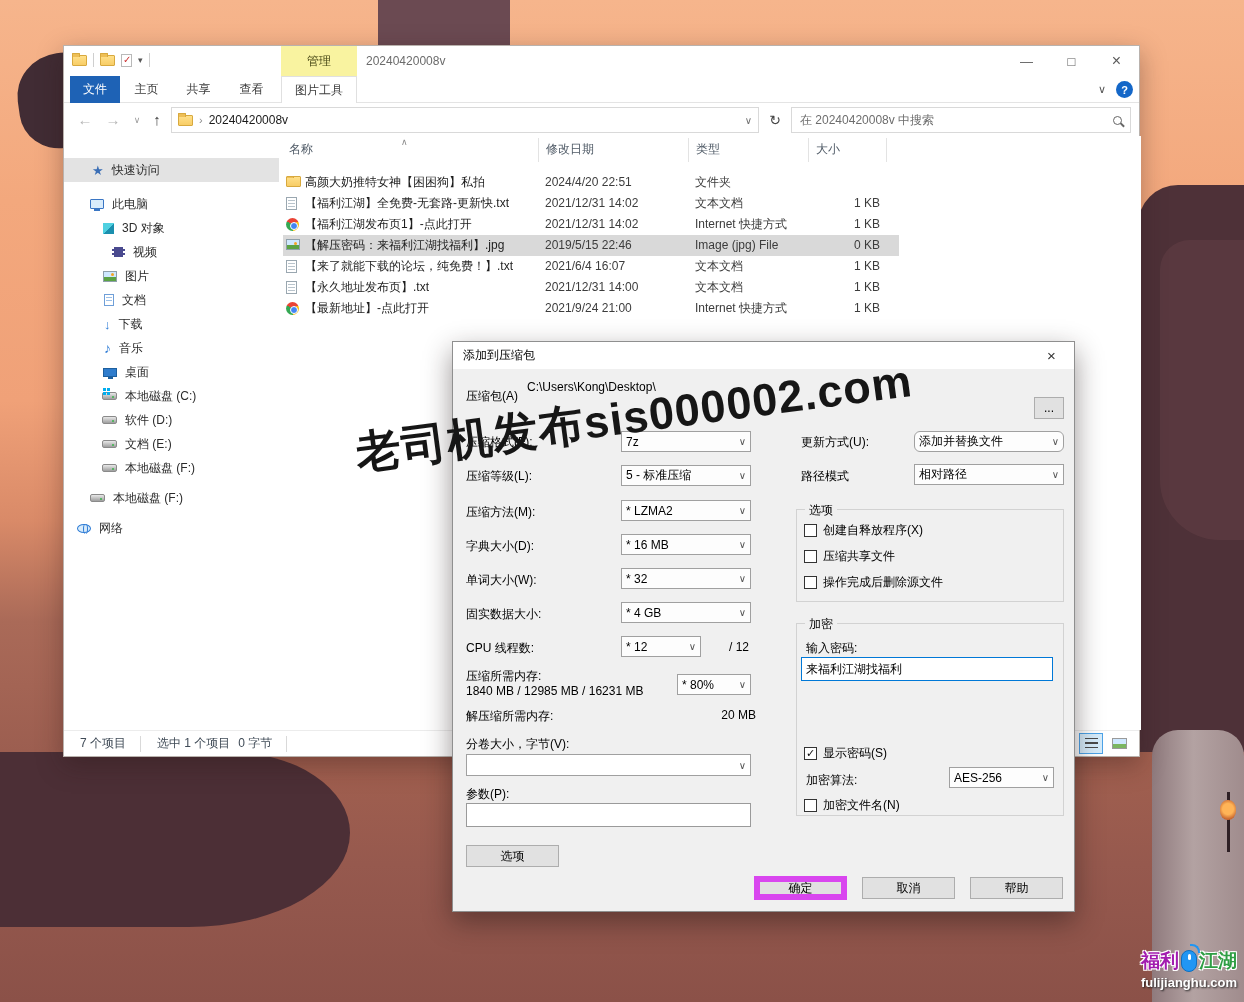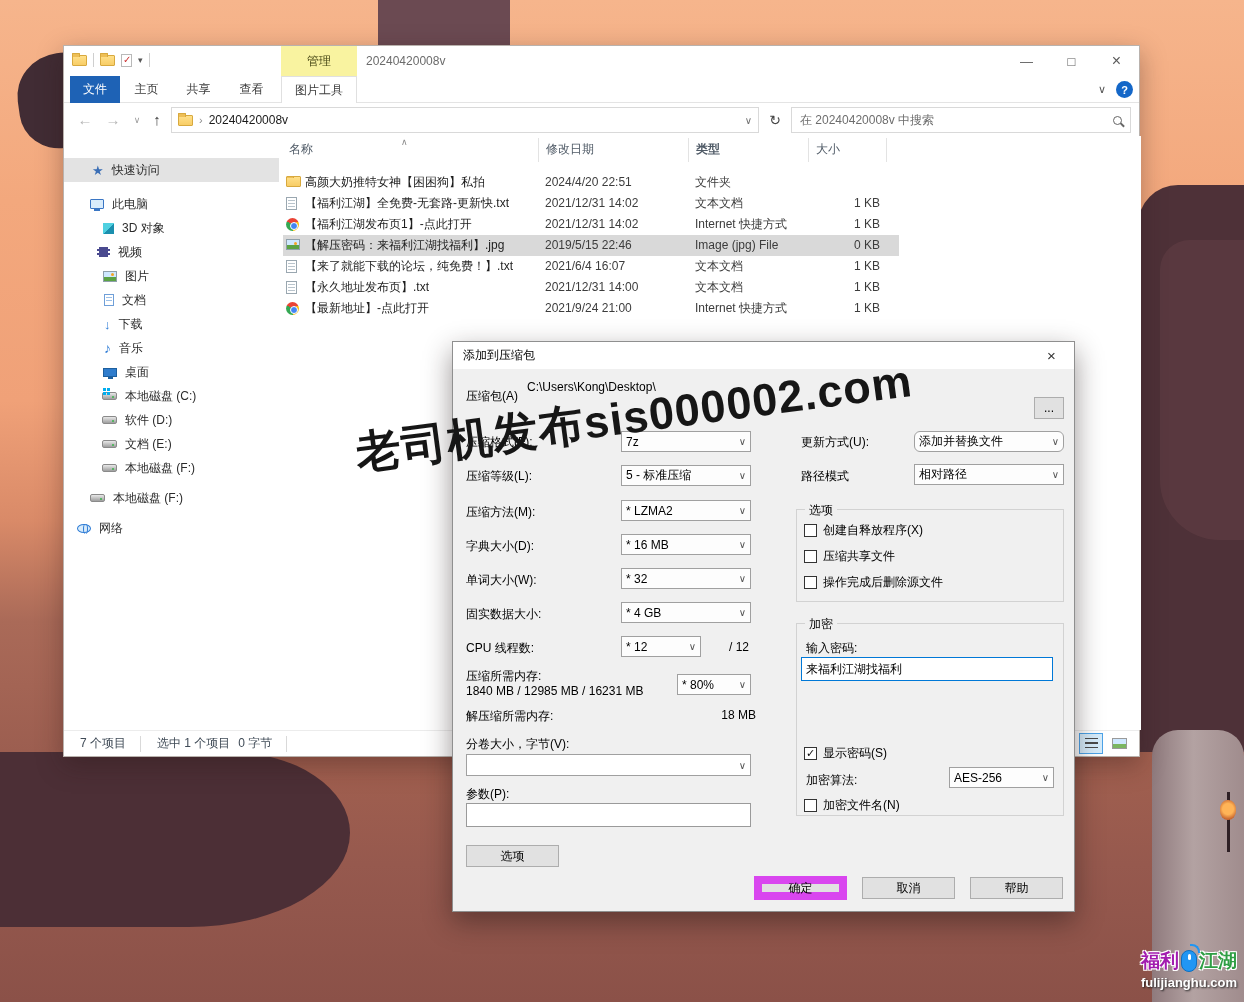--- a/index.html
+++ b/index.html
@@ -111,21 +111,21 @@
   .dlg-titlebar { position:absolute; left:0; top:0; width:100%; height:27px; background:#fff; }
   .dlg-title { position:absolute; left:10px; top:0; line-height:27px; color:#000; }
   .dlg-close { position:absolute; right:0; top:0; width:45px; height:27px; text-align:center; line-height:27px; font-size:15px; color:#333; }
   .dlg-label { position:absolute; color:#000; white-space:nowrap; }
   .combo { position:absolute; height:21px; background:#fdfdfd; border:1px solid #a0a0a0; display:flex; align-items:center; padding:0 4px; color:#000; }
   .combo .dd { margin-left:auto; color:#555; font-size:10px; }
   .textinput { position:absolute; background:#fff; border:1px solid #9a9a9a; font-family:inherit; font-size:12px; padding:0 4px; color:#000; outline:none; }
   .archive-combo { left:73px; top:55px; width:490px; height:22px; background:#fff; border:1px solid #8a8a8a; display:flex; align-items:center; padding:0 4px; }
   .archive-combo input { border:none; outline:none; flex:1; font:inherit; }
   .btn { position:absolute; background:#e1e1e1; border:1px solid #adadad; text-align:center; color:#000; font-size:12px; display:flex; align-items:center; justify-content:center; }
-  .btn-default { border:8px solid #d946ef; }
+  .btn-default { border:6px solid #d946ef; }
   .groupbox { position:absolute; border:1px solid #d2d2d2; }
   .group-title { position:absolute; left:8px; top:-8px; background:#f0f0f0; padding:0 4px; color:#000; }
   .cb { position:absolute; display:flex; align-items:center; gap:6px; color:#000; white-space:nowrap; }
   .cb-box { width:13px; height:13px; background:#fff; border:1px solid #333; flex:none; display:flex; align-items:center; justify-content:center; font-size:11px; color:#0a0a0a; }
   .pwd-input { left:348px; top:315px; width:252px; height:24px; border:1.5px solid #0078d7; }
 
   
   .watermark { position:absolute; left:356px; top:424px; transform:rotate(-7.5deg); transform-origin:left center; font-size:45px; font-weight:800; color:#161616; letter-spacing:1px; white-space:nowrap; z-index:50; font-family:"Liberation Sans","DejaVu Sans",sans-serif; }
   .sitelogo { position:absolute; left:1138px; top:948px; z-index:51; text-align:center; width:102px; }
   .logo-row { display:flex; align-items:center; justify-content:center; gap:2px; }
@@ -208,21 +208,21 @@
       <span class="side-label">快速访问</span>
     </div>
     <div class="side-item" style="top:56px;padding-left:26px;">
       <span class="ic ic-pc"></span>
       <span class="side-label">此电脑</span>
     </div>
     <div class="side-item" style="top:80px;padding-left:39px;">
       <span class="ic ic-cube"></span>
       <span class="side-label">3D 对象</span>
     </div>
-    <div class="side-item" style="top:104px;padding-left:33px;">
+    <div class="side-item" style="top:104px;padding-left:48px;">
       <span class="ic ic-video"></span>
       <span class="side-label">视频</span>
     </div>
     <div class="side-item" style="top:128px;padding-left:39px;">
       <span class="ic ic-img"></span>
       <span class="side-label">图片</span>
     </div>
     <div class="side-item" style="top:152px;padding-left:40px;">
       <span class="ic ic-doc"></span>
       <span class="side-label">文档</span>
@@ -264,21 +264,21 @@
       <span class="side-label">网络</span>
     </div>
   </div>
 
   <div class="filearea">
     <div class="colhead" style="left:10px;width:245px;">
       <span>名称</span>
       <span class="sort-caret">∧</span>
     </div>
     <div class="colhead" style="left:267px;">修改日期</div>
-    <div class="colhead" style="left:417px;font-weight:bold;">类型</div>
+    <div class="colhead" style="left:417px;">类型</div>
     <div class="colhead" style="left:537px;">大小</div>
     <div class="colsep" style="left:259px;"></div>
     <div class="colsep" style="left:409px;"></div>
     <div class="colsep" style="left:529px;"></div>
     <div class="colsep" style="left:607px;"></div>
 
     <div class="frow" style="top:36px;">
       <span class="ic ic-folder fcell c-icon"></span>
       <span class="fcell c-name">高颜大奶推特女神【困困狗】私拍</span>
       <span class="fcell c-date">2024/4/20 22:51</span>
@@ -414,21 +414,21 @@
   <span class="dlg-label" style="left:276px;top:298px;">/ 12</span>
 
   <span class="dlg-label" style="left:13px;top:326px;">压缩所需内存:</span>
   <span class="dlg-label" style="left:13px;top:342px;">1840 MB / 12985 MB / 16231 MB</span>
   <div class="combo" style="left:224px;top:332px;width:74px;">
       <span>* 80%</span>
       <span class="dd">∨</span>
     </div>
 
   <span class="dlg-label" style="left:13px;top:366px;">解压缩所需内存:</span>
-  <span class="dlg-label" style="left:168px;top:366px;width:135px;text-align:right;">18 MB</span>
+  <span class="dlg-label" style="left:168px;top:366px;width:135px;text-align:right;">20 MB</span>
 
   <span class="dlg-label" style="left:13px;top:394px;">分卷大小，字节(V):</span>
   <div class="combo" style="left:13px;top:412px;width:285px;height:22px;background:#fff;">
       <span></span>
       <span class="dd">∨</span>
     </div>
 
   <span class="dlg-label" style="left:13px;top:444px;">参数(P):</span>
   <input class="textinput" style="left: 13px; top: 461px; width: 285px; height: 24px;">
 

